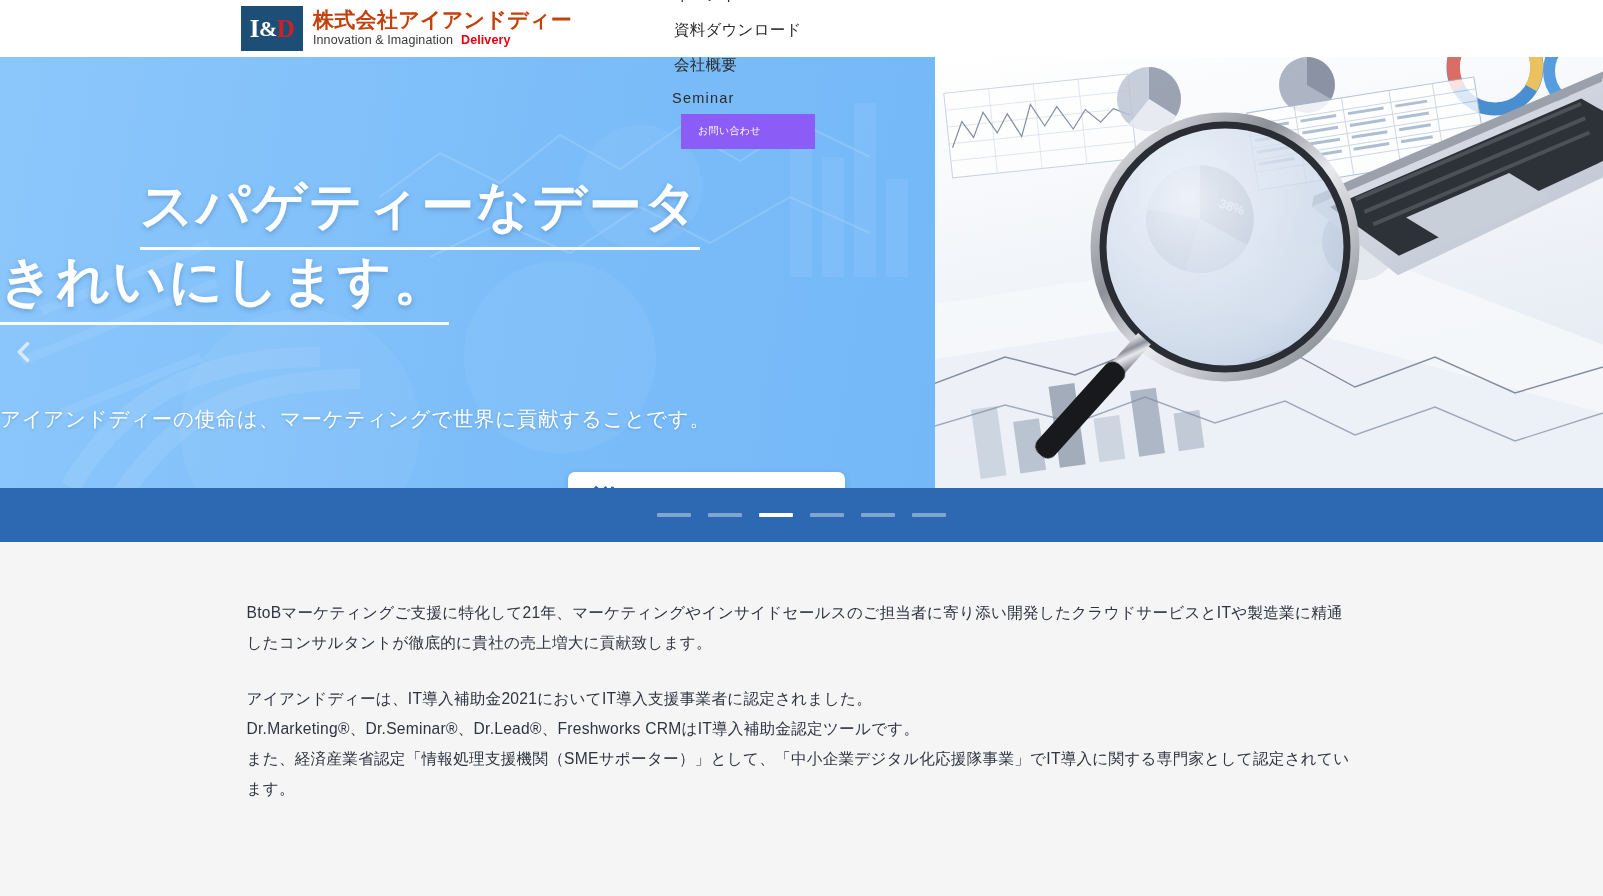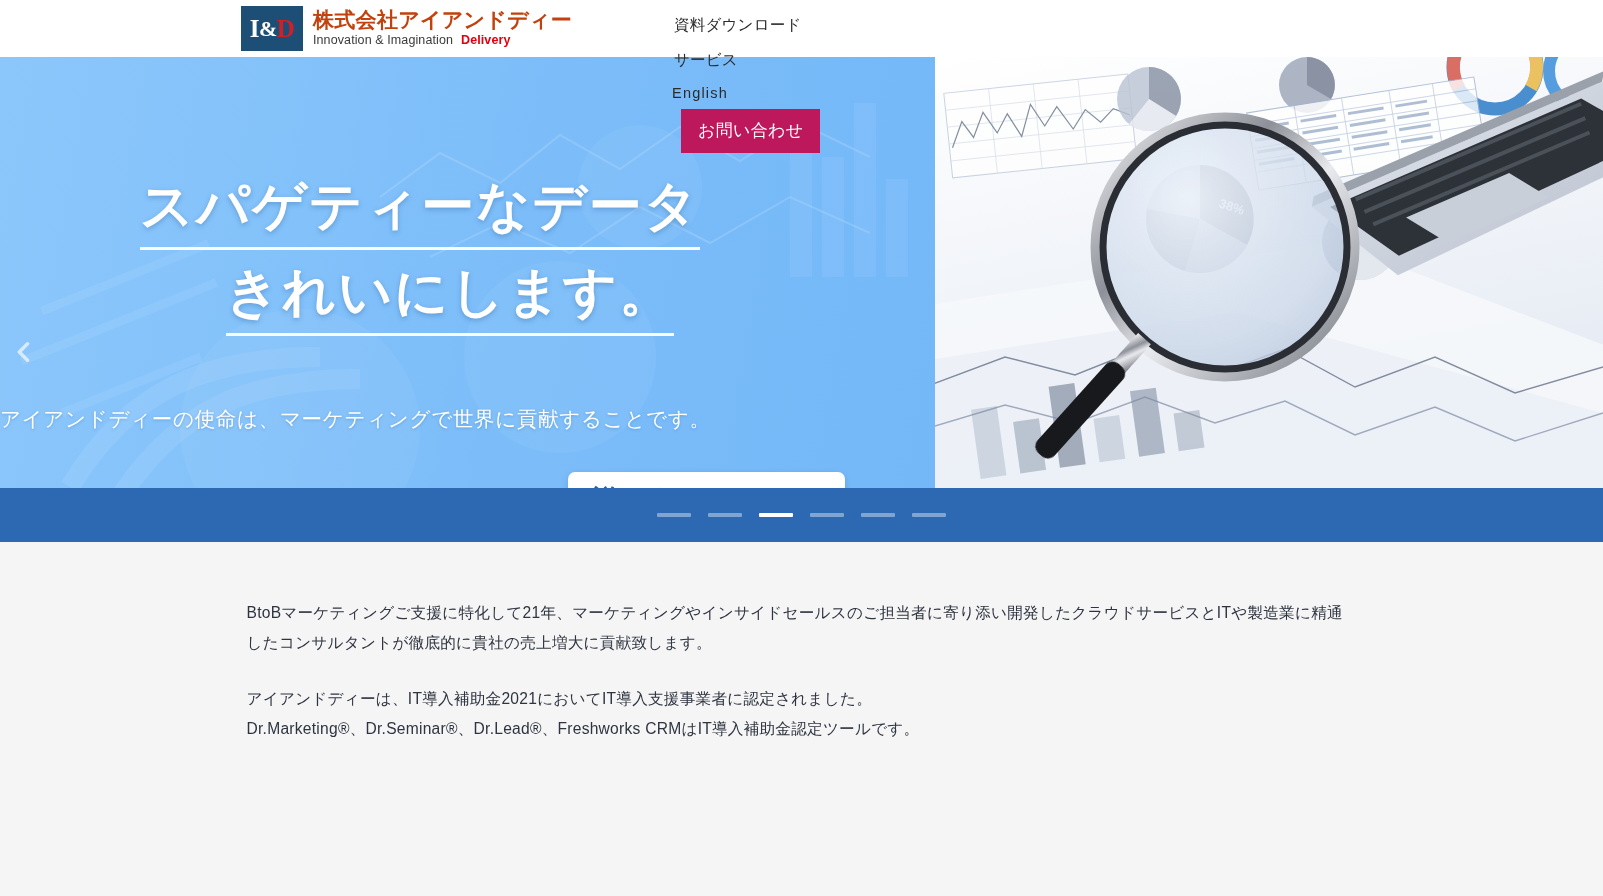--- a/index.html
+++ b/index.html
@@ -72,23 +72,23 @@
     display: inline-block;
     margin-left: 7px;
     width: 0; height: 0;
     border-left: 5px solid transparent;
     border-right: 5px solid transparent;
     border-top: 6px solid #2b2b2b;
     vertical-align: 2px;
   }
   .contact-btn {
     margin-left: 21px;
-    background: #be185d;
+    background: #8b5cf6;
     color: #ffffff;
-    font-size: 17px;
+    font-size: 10px;
     padding: 10px 17px 11px;
     cursor: pointer;
     white-space: nowrap;
     letter-spacing: 0.3px;
   }
 
   
   .hero {
     position: relative;
     width: 100%;
@@ -125,21 +125,21 @@
     display: inline-block;
     color: #ffffff;
     font-size: 53px;
     font-weight: 700;
     letter-spacing: 2px;
     padding-bottom: 9px;
     border-bottom: 3px solid rgba(255,255,255,.95);
     text-shadow: 0 2px 5px rgba(40,90,150,.35);
     line-height: 1.18;
   }
-  .hero-line-2-wrap { position: absolute; left: 0; top: 204px; width: 900px; text-align: center; }
+  .hero-line-2-wrap { position: absolute; left: 0; top: 193px; width: 900px; }
   .hero-sub {
     position: absolute;
     left: 0; top: 348px;
     width: 900px;
     color: #ffffff;
     font-size: 20.5px;
     letter-spacing: .7px;
     text-shadow: 0 1px 3px rgba(40,90,150,.3);
   }
   .hero-cta {
@@ -233,22 +233,22 @@
     </div>
   </div>
 
   <nav class="nav">
     <div class="nav-item">
       <span>サービス</span><span class="caret"></span>
     </div>
     <div class="nav-item">事例</div>
     <div class="nav-item">イベント</div>
     <div class="nav-item">資料ダウンロード</div>
-    <div class="nav-item">サービス</div>
-    <div class="nav-item en">English</div>
+    <div class="nav-item">会社概要</div>
+    <div class="nav-item en">Seminar</div>
     <div class="contact-btn">お問い合わせ</div>
   </nav>
 
 </div>
 
 <div class="hero">
 
   <div class="hero-photo">
     <svg viewBox="0 0 668 431" preserveAspectRatio="xMidYMid slice" aria-hidden="true">
       <defs>
@@ -460,16 +460,17 @@
 
 <div class="main">
   <div class="container">
 
 
     <p class="body-text">BtoBマーケティングご支援に特化して21年、マーケティングやインサイドセールスのご担当者に寄り添い開発したクラウドサービスとITや製造業に精通したコンサルタントが徹底的に貴社の売上増大に貢献致します。</p>
 
     <div class="body-text second">
       <div>アイアンドディーは、IT導入補助金2021においてIT導入支援事業者に認定されました。</div>
       <div>Dr.Marketing®、Dr.Seminar®、Dr.Lead®、Freshworks CRMはIT導入補助金認定ツールです。</div>
+      <div>また、経済産業省認定「情報処理支援機関（SMEサポーター）」として、「中小企業デジタル化応援隊事業」でIT導入に関する専門家として認定されています。</div>
     </div>
 
   </div>
 </div>
 
 </body></html>

